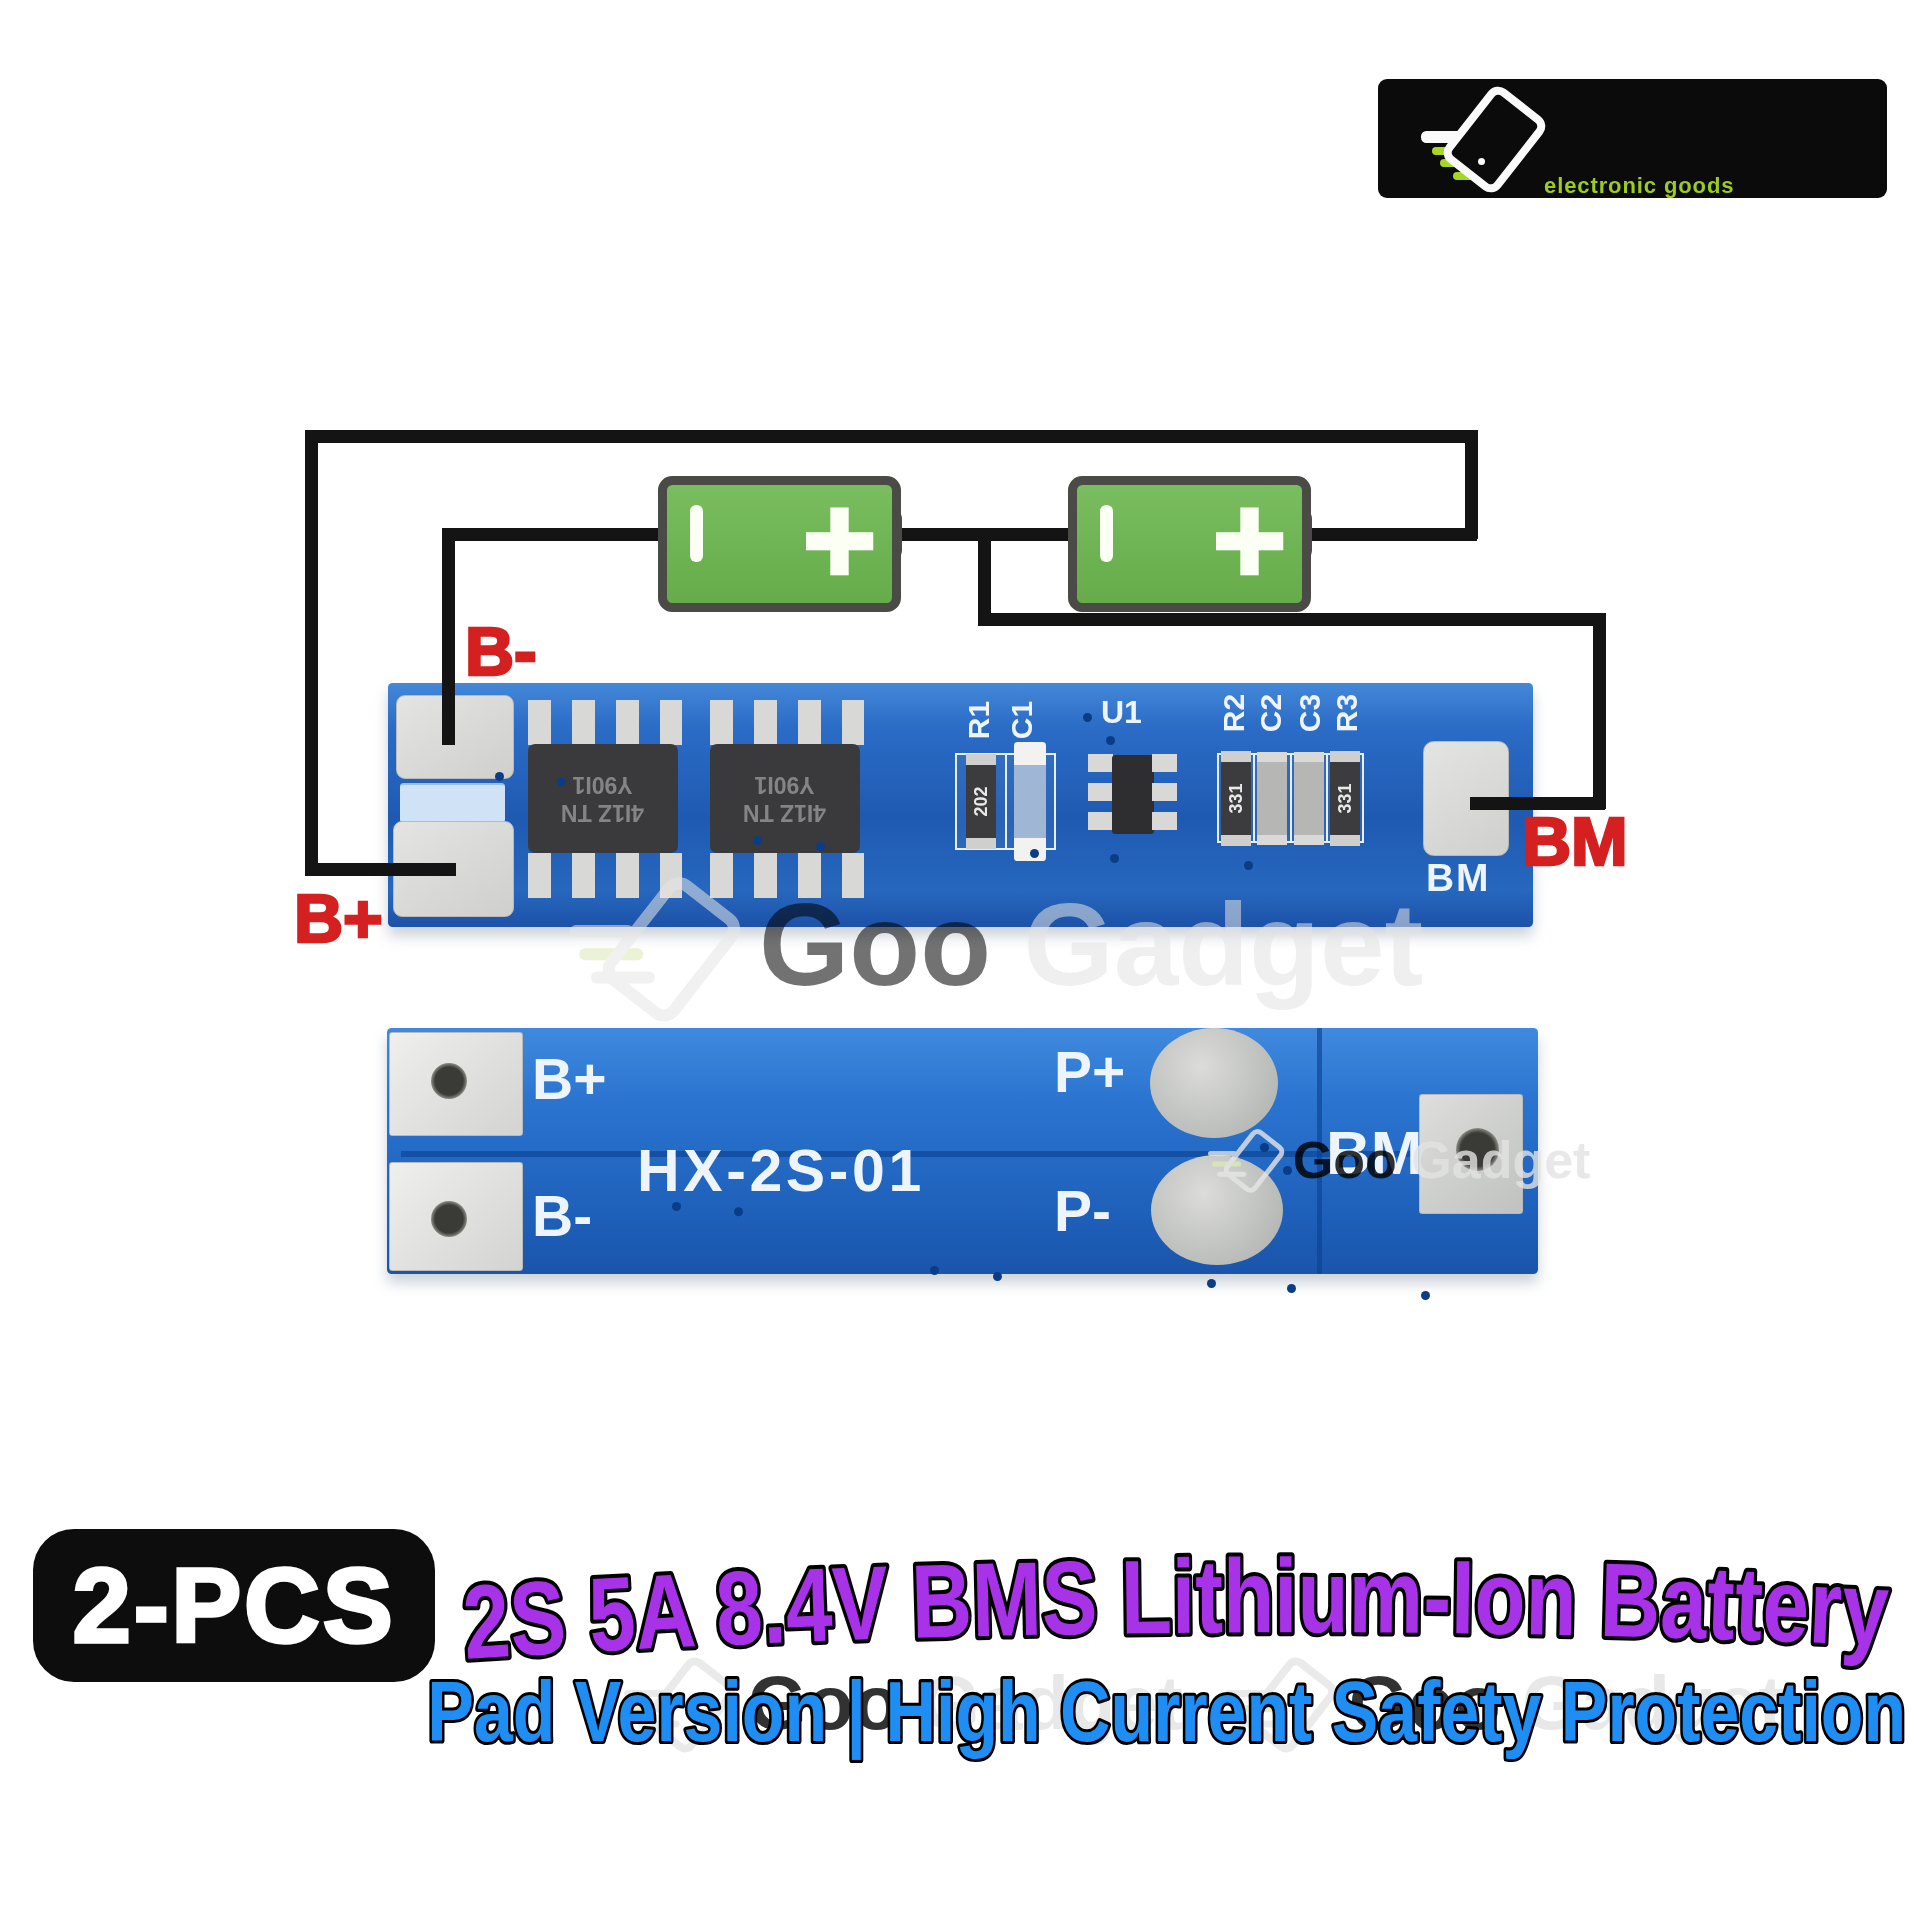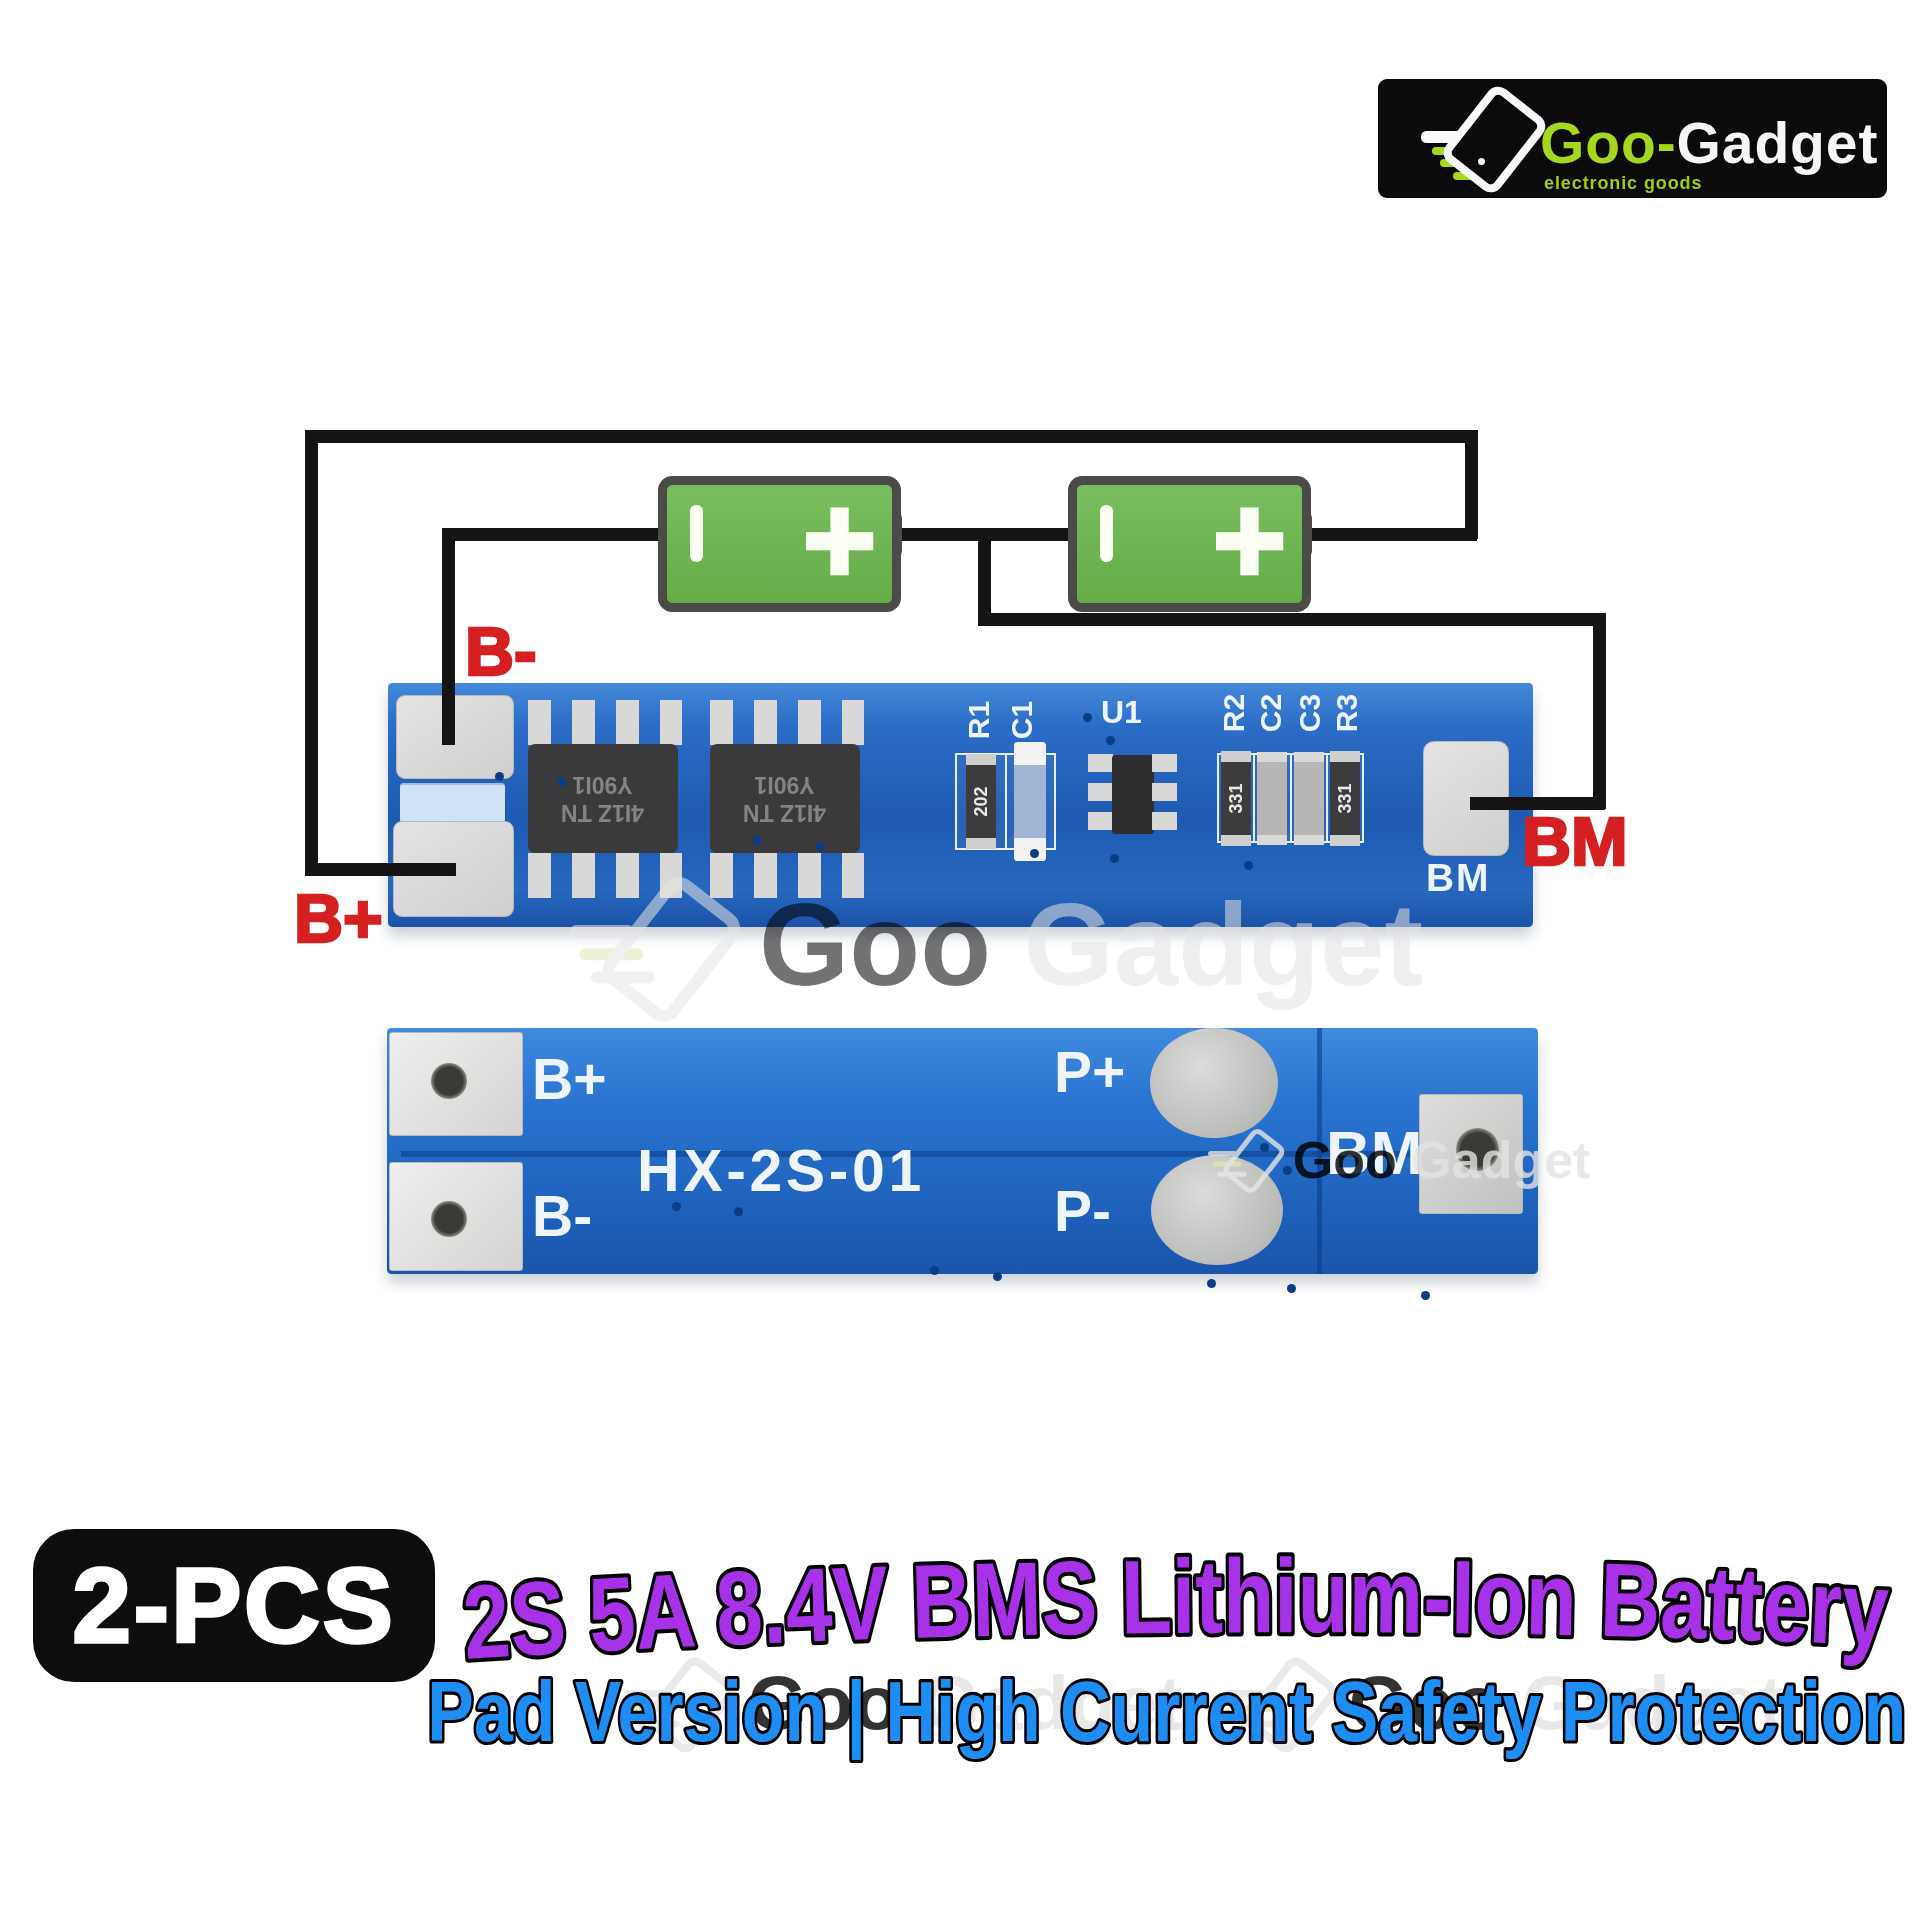--- a/index.html
+++ b/index.html
@@ -61,21 +61,21 @@
   
   #logo{left:1378px;top:79px;width:509px;height:119px;background:#0b0b0b;border-radius:9px;z-index:7;}
   #logo-icon{position:absolute;left:25px;top:9px;width:143px;height:100px;}
   .lg-bar{position:absolute;border-radius:5.3px;}
   #logo-phone{position:absolute;left:57px;top:5.3px;width:53px;height:77px;background:#0b0b0b;
               border:8px solid #fafafa;border-radius:12.5px;transform:rotate(38deg);}
   #logo-dot{position:absolute;left:75px;top:70px;width:7.1px;height:7.1px;border-radius:50%;background:#fafafa;}
   #logo-name{position:absolute;left:162px;top:36px;font-size:57px;font-weight:bold;letter-spacing:0.9px;line-height:1;}
   #logo-name .g1{color:#a6d820;}
   #logo-name .g2{color:#f6f6f6;}
-  #logo-tagline{position:absolute;left:166px;top:94px;font-size:18px;font-weight:bold;color:#9ccc1e;letter-spacing:0.9px;}
+  #logo-tagline{position:absolute;left:166px;top:94px;font-size:22px;font-weight:bold;color:#9ccc1e;letter-spacing:0.9px;}
   
   #badge{left:33px;top:1529px;width:402px;height:153px;background:#0d0d0d;border-radius:41px;z-index:7;
          display:flex;align-items:center;justify-content:center;}
   #badge span{color:#fff;font-size:105px;font-weight:bold;letter-spacing:2.7px;-webkit-text-stroke:3.6px #fff;}
   .headsvg{position:absolute;z-index:7;overflow:visible;}
   .headsvg text{font-family:"Liberation Sans",sans-serif;font-weight:bold;stroke:#000;paint-order:stroke;stroke-linejoin:round;}
 </style>
 </head>
 <body>
 
@@ -250,23 +250,20 @@
 
   <div id="logo" class="abs">
     <div id="logo-icon">
       <div class="lg-bar" style="left:18px;top:43px;width:61px;height:11.6px;background:#fafafa"></div>
       <div class="lg-bar" style="left:28.5px;top:59px;width:41px;height:8px;background:#a6d820"></div>
       <div class="lg-bar" style="left:37px;top:71px;width:46px;height:8px;background:#a6d820"></div>
       <div class="lg-bar" style="left:50px;top:84px;width:36px;height:8px;background:#a6d820"></div>
       <div id="logo-phone"></div>
       <div id="logo-dot"></div>
     </div>
-    <div id="logo-name">
-      <span class="g1">Goo-</span><span class="g2">Gadget</span>
-    </div>
     <div id="logo-tagline">electronic goods</div>
   </div>
 
   <div id="badge" class="abs">
     <span>2-PCS</span>
   </div>
 
   <svg class="headsvg" style="left:446px;top:1531px" width="1479" height="160" viewBox="0 0 1660 180">
     <defs>
         <path id="arc" d="M 20 144 Q 830 92 1640 130" fill="none"></path>

